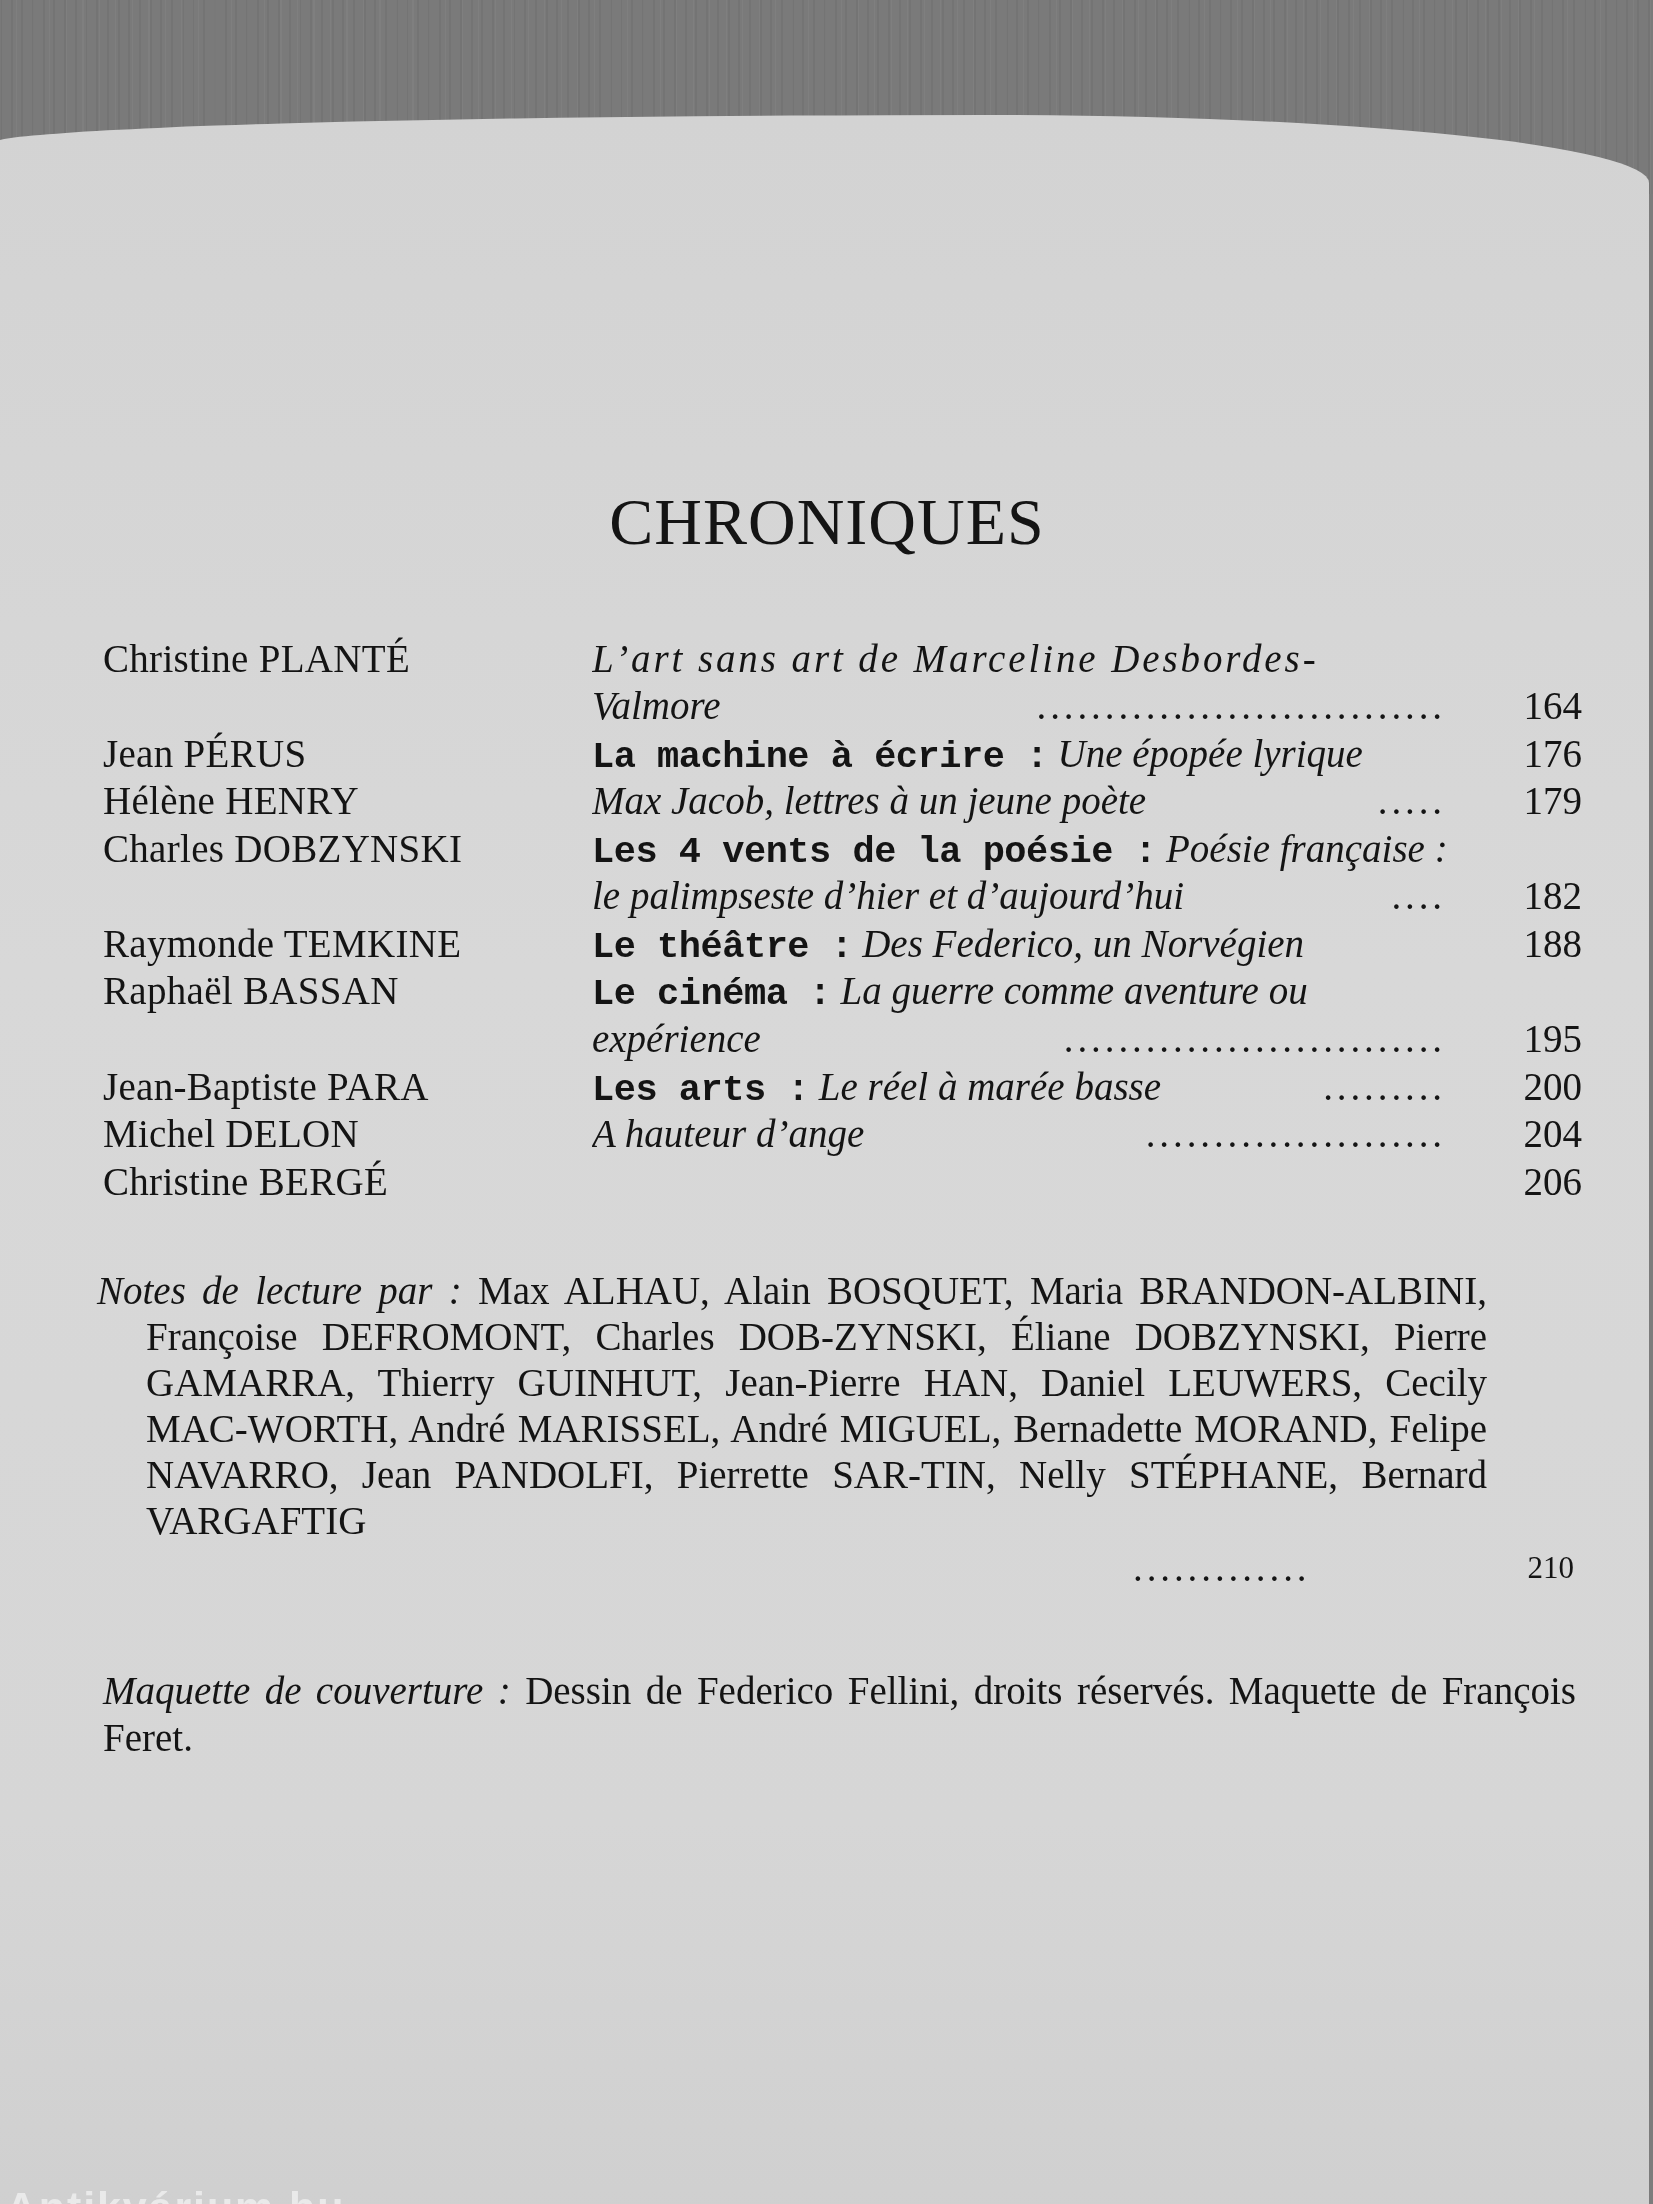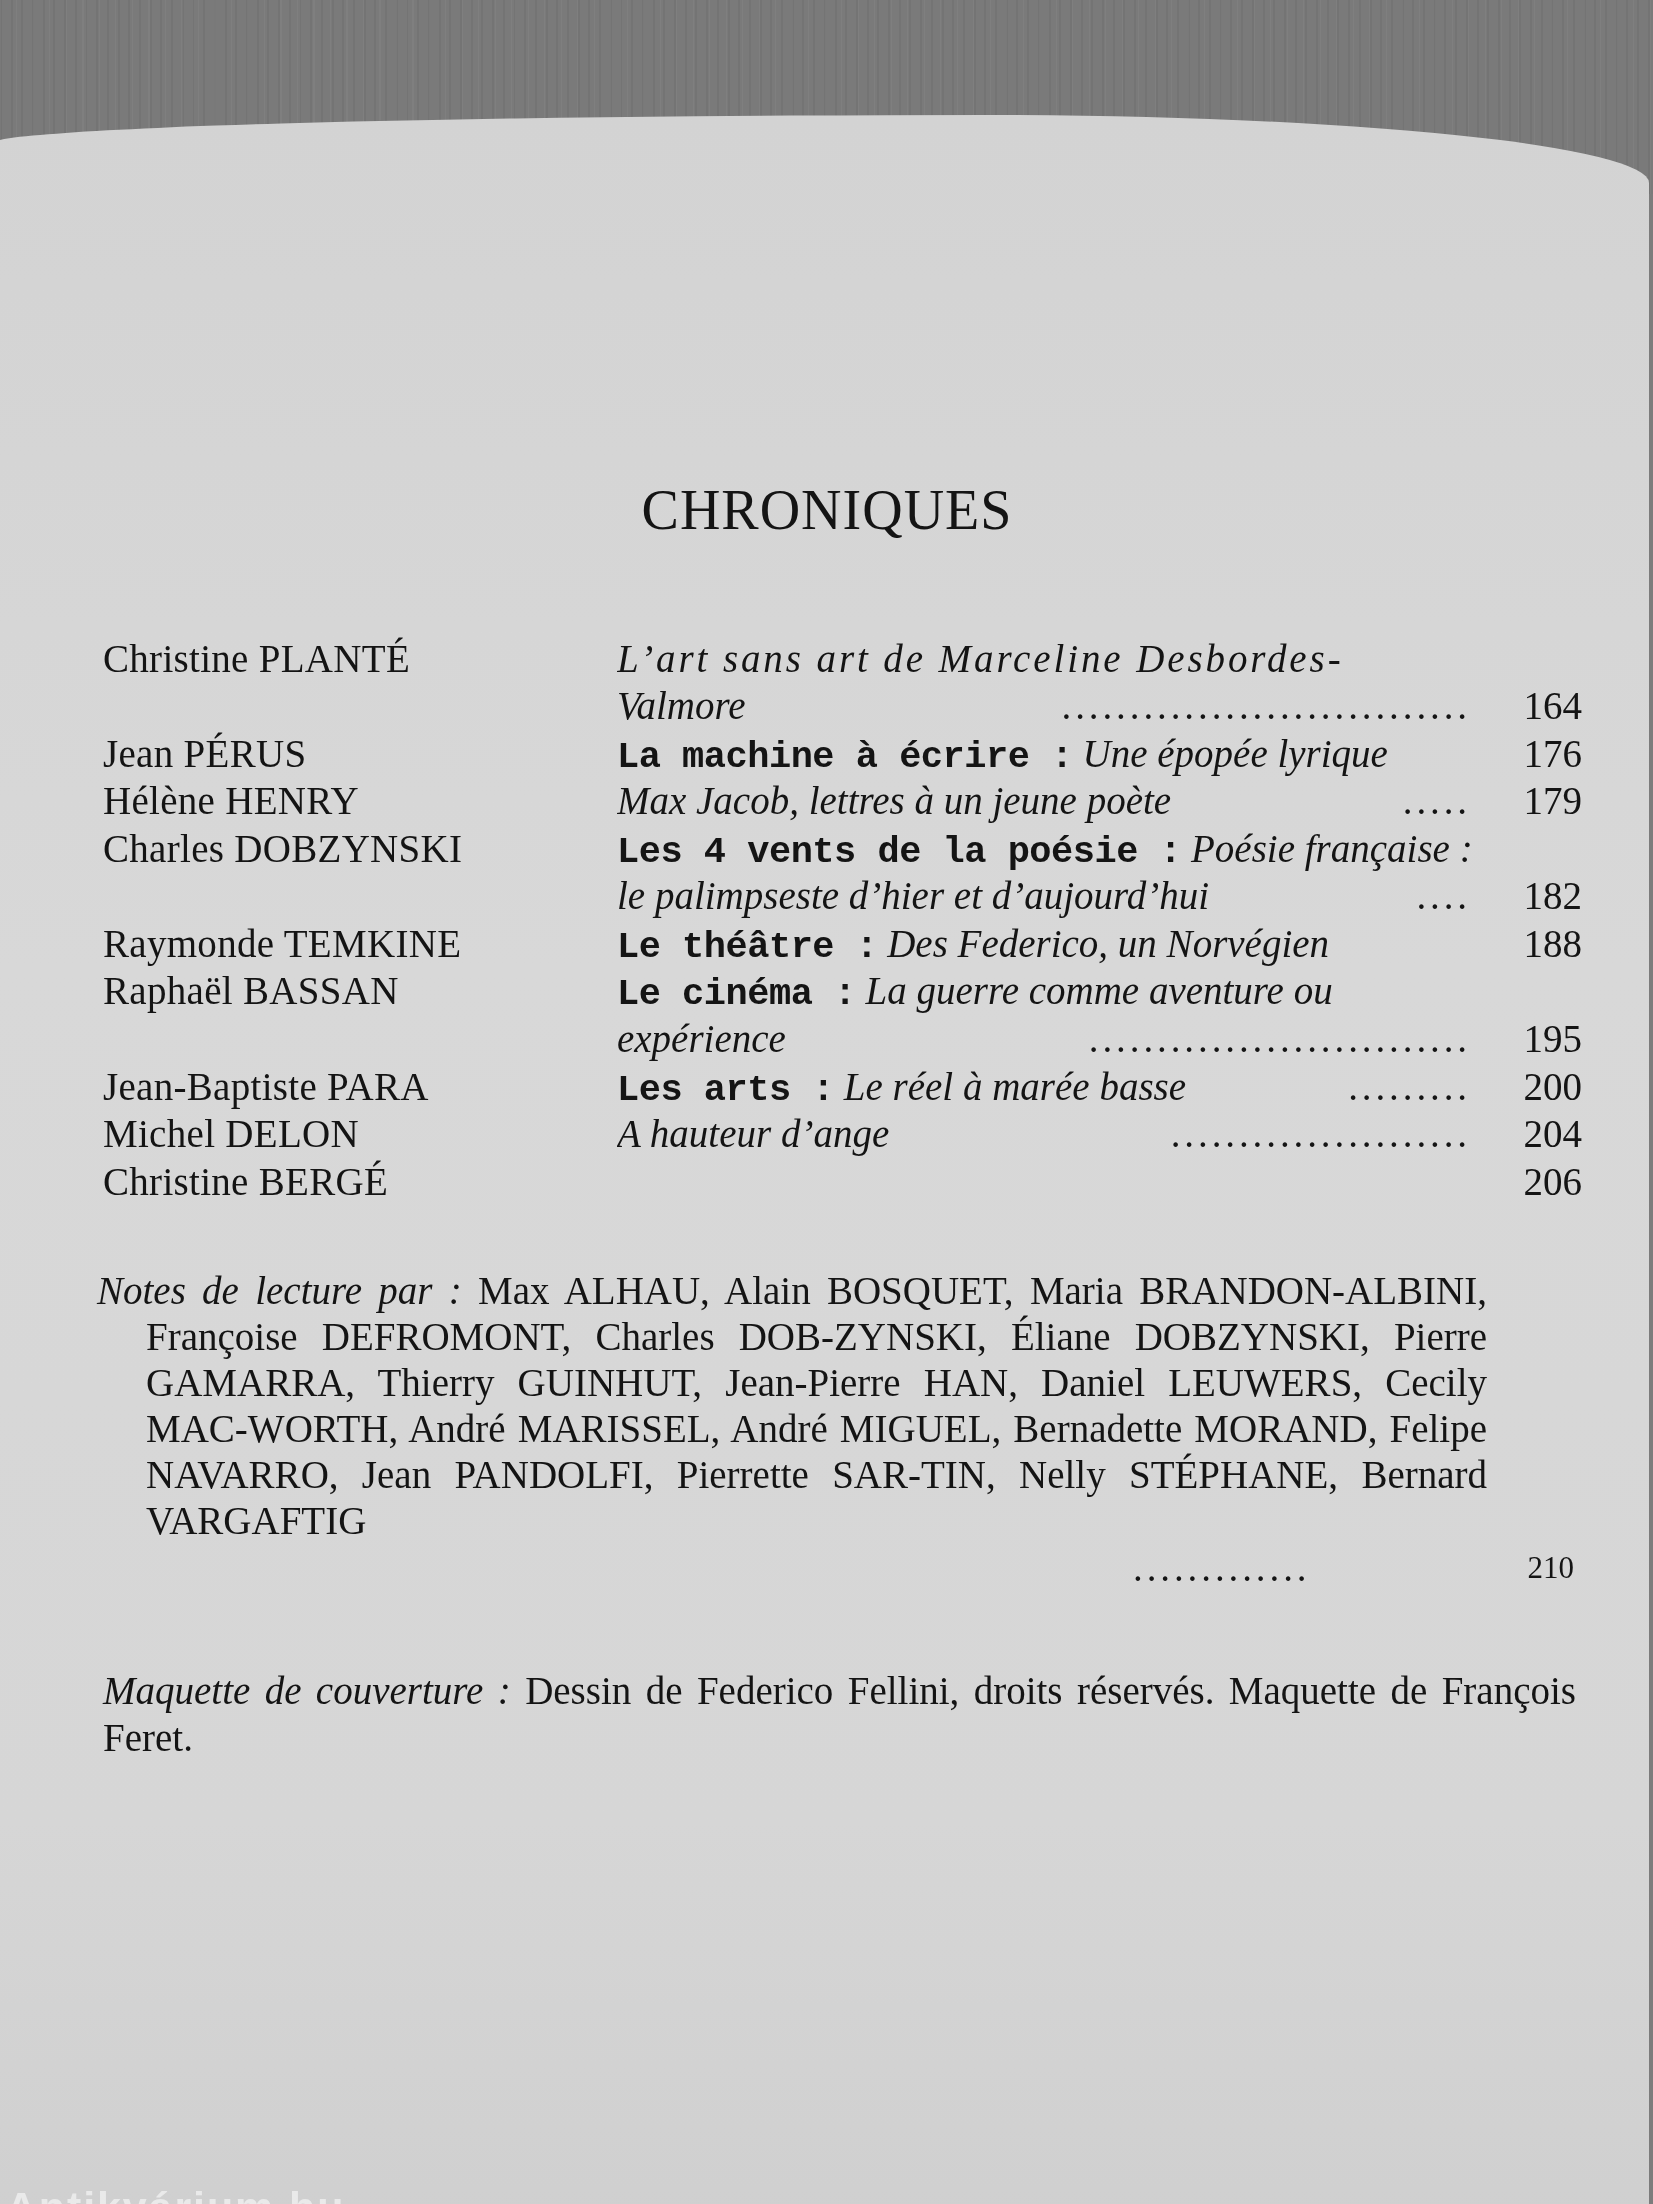--- a/index.html
+++ b/index.html
@@ -17,26 +17,26 @@
       #7a7a7a;
   }
   .page {
     position:absolute; left:-9.7px; top:115px; width:1659px; height:2135px;
     background:linear-gradient(180deg,#d3d3d3 0%,#d8d8d8 40%,#d6d6d6 80%,#cfcfcf 100%);
     border-top-left-radius: 60% 29px;
     border-top-right-radius: 40% 68px;
   }
   .title {
     position:absolute; left:0; width:1654px; top:440px; text-align:center;
-    font-size:56px; letter-spacing:1px; font-weight:normal;
+    font-size:66px; letter-spacing:1px; font-weight:normal;
   }
   .toc { position:absolute; left:0; top:0; width:1654px; }
   .row { position:absolute; left:12px; width:1578px; height:48px; font-size:39px; line-height:48px; }
   .author { position:absolute; left:91px; white-space:nowrap; letter-spacing:0.3px; }
-  .work { position:absolute; left:580px; width:854px; white-space:nowrap; overflow:hidden;margin-left:25px; }
+  .work { position:absolute; left:580px; width:854px; white-space:nowrap; overflow:hidden; }
   .rubric { font-family:Liberation Mono, monospace; font-weight:bold; font-size:37px; letter-spacing:-0.5px; }
   .it { font-style:italic; }
   .dots { position:absolute; right:0; letter-spacing:3.9px; }
   .pagenum { position:absolute; left:1502px; width:68px; text-align:right; }
   .notes {
     position:absolute; left:97px; top:1268px; width:1341px;
     font-size:39px; line-height:46px; text-align:justify;
     padding-left:49px; text-indent:-49px;
   }
   .notes-page { position:absolute; left:1502px; width:72px; text-align:right; top:1545px; font-size:31px; line-height:46px; }

